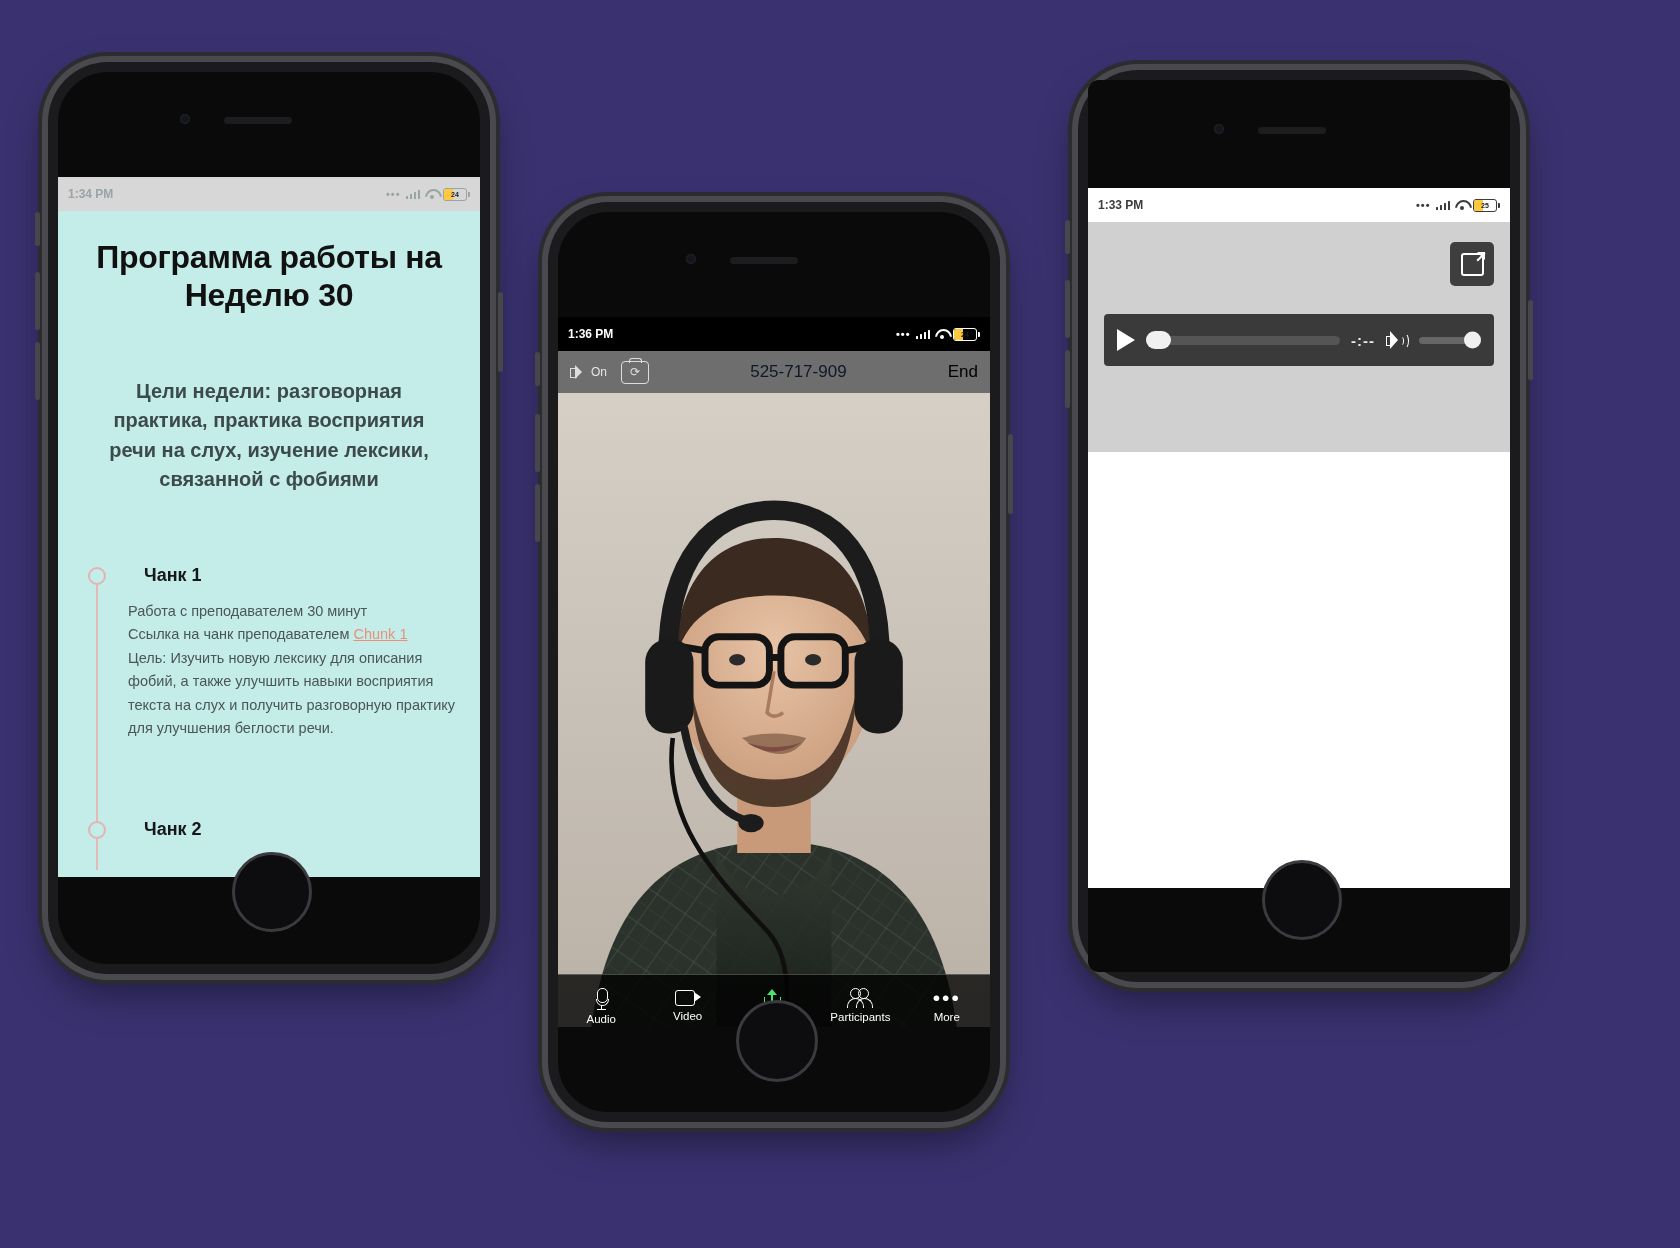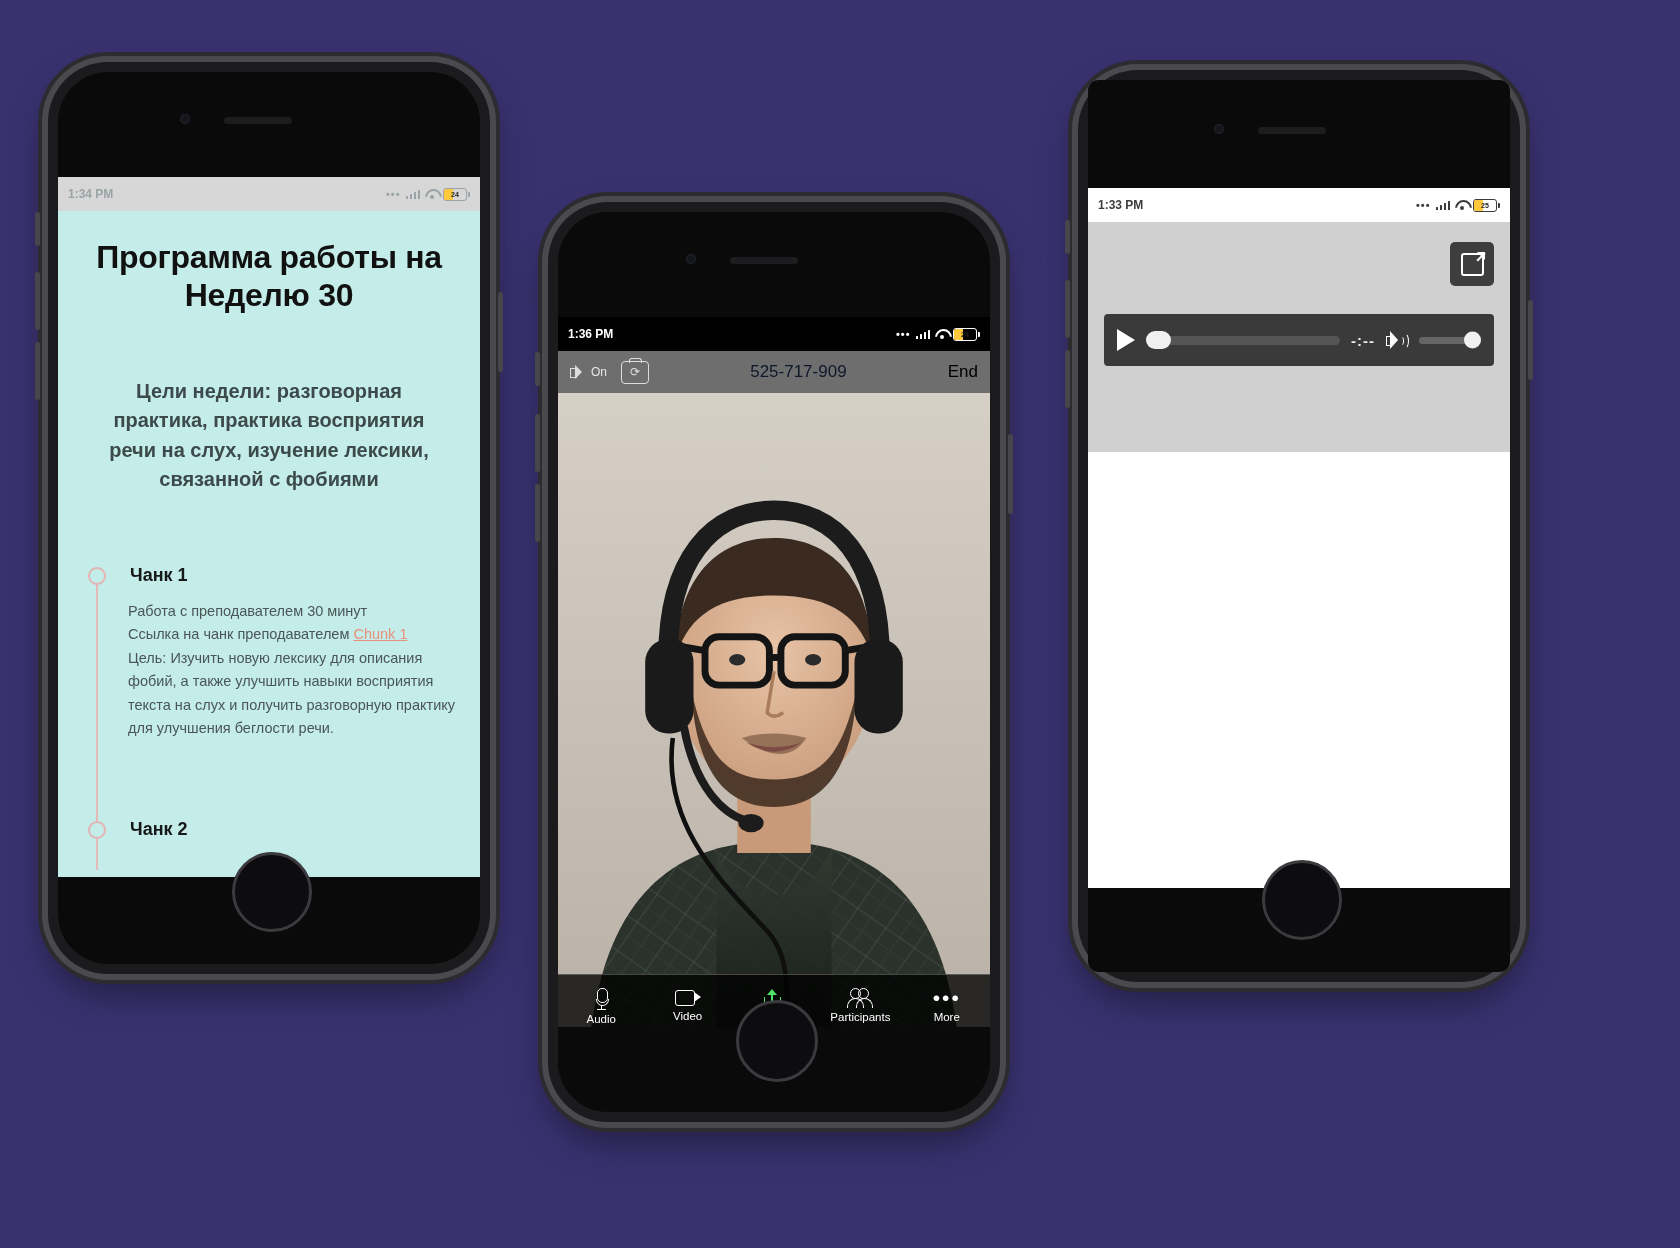--- a/index.html
+++ b/index.html
@@ -53,21 +53,21 @@
   .lesson-body{padding:6px 24px 0 24px;}
   .lesson-title{font-size:32px;font-weight:bold;color:#111;text-align:center;
                 line-height:1.18;margin:22px 0 0 0;letter-spacing:-.3px;}
   .lesson-goals{font-size:20px;color:#3c4a4c;text-align:center;line-height:1.48;
                 margin:62px 14px 0 14px;font-weight:bold;}
   .timeline{position:relative;margin:70px 0 0 0;padding-left:46px;}
   .tl-line{position:absolute;left:14px;top:14px;bottom:-30px;width:2px;background:#e6b9b9;}
   .tl-item{position:relative;margin-bottom:6px;}
   .tl-dot{position:absolute;left:-40px;top:2px;width:14px;height:14px;border-radius:50%;
           border:2px solid #e3b4b4;background:#c4ece8;}
-  .tl-head{font-size:18px;font-weight:bold;color:#17181a;margin:0 0 14px 2px;}
+  .tl-head{font-size:18px;font-weight:bold;color:#17181a;margin:0 0 14px 16px;}
   .tl-text{font-size:14.5px;color:#4a5658;line-height:1.62;margin:0;}
   .tl-link{color:#e8917a;}
   .tl-gap{height:72px;}
 
   
   #phone-mid{left:548px;top:202px;width:452px;height:920px;}
   #phone-mid .bezel{border-radius:50px;}
   #screen-mid{top:105px;height:710px;background:#000;}
   #screen-mid .statusbar{height:24px;color:#fff;background:#000;}
   .zoom-top{height:42px;background:#6e6e6e;display:flex;align-items:center;

